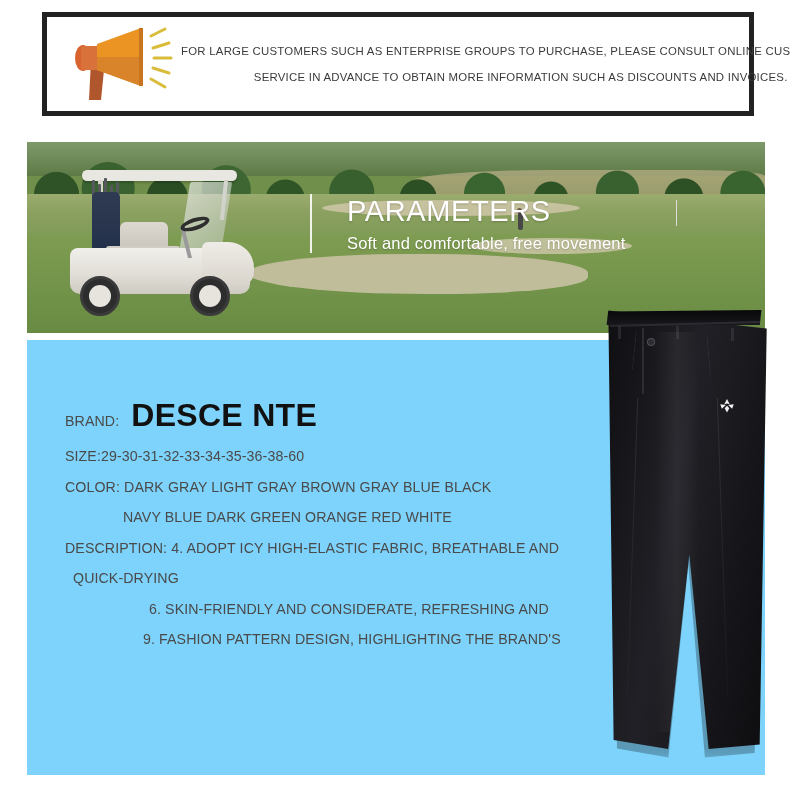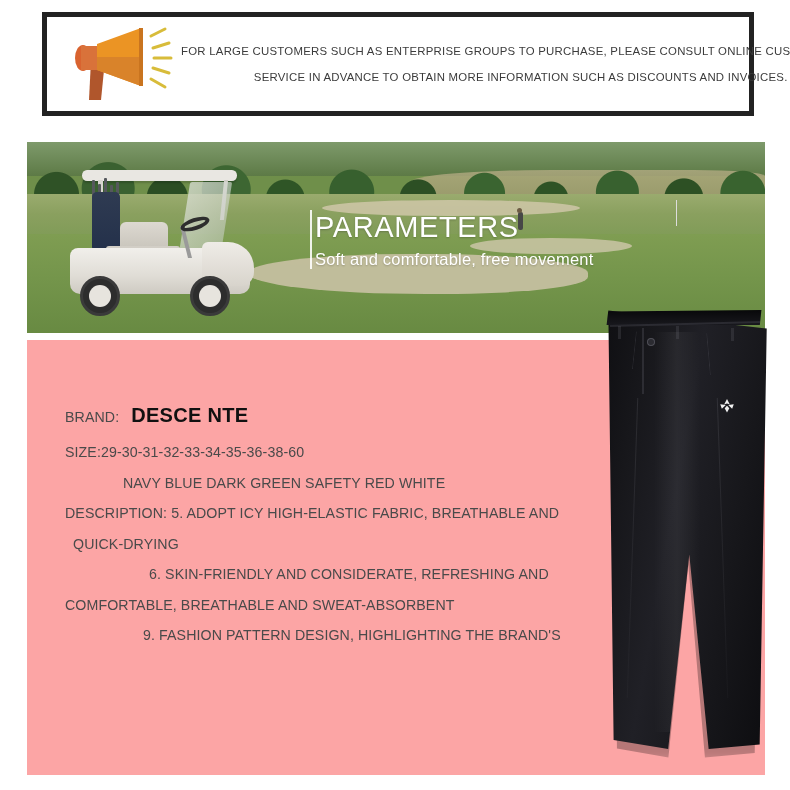--- a/index.html
+++ b/index.html
@@ -172,22 +172,22 @@
     position:absolute;left:118px;top:48px;width:30px;height:12px;
     border:4px solid #2e2e2e;border-radius:50%;box-sizing:border-box;
     transform:rotate(-18deg);
   }
   .cart-column{
     position:absolute;left:122px;top:56px;width:4px;height:32px;
     background:#9a9a9a;transform:skewX(14deg);
   }
 
   .banner-caption{
-    position:absolute;left:283px;top:68px;
-    padding-left:3px;
+    position:absolute;left:283px;top:52px;
+    padding-left:35px;
     border-left:2px solid rgba(255,255,255,.88);
   }
   .banner-caption h1{
     margin:0;
     font-size:29px;
     font-weight:400;
     color:#ffffff;
     letter-spacing:.6px;
     line-height:34px;
     text-shadow:0 1px 2px rgba(0,0,0,.22);
@@ -199,42 +199,42 @@
     color:#ffffff;
     letter-spacing:.2px;
     text-shadow:0 1px 2px rgba(0,0,0,.22);
   }
 
   
   .panel{
     position:absolute;
     left:27px; top:340px;
     width:738px; height:435px;
-    background:#fca5a5;
+    background:#7dd3fc;
   }
 
   .specs{
     position:absolute;
     left:38px; top:55px;
     width:560px;
   }
   .spec-line{
     color:#4a4a4a;
     font-size:14.2px;
     line-height:30.5px;
     letter-spacing:.1px;
     white-space:nowrap;
   }
   .spec-line.brand{
     display:flex;align-items:baseline;gap:12px;
     line-height:40px;
   }
   .brand-label{font-size:14.2px;color:#4a4a4a;}
   .brand-value{
-    font-size:20px;font-weight:bold;color:#111111;letter-spacing:.3px;
+    font-size:32px;font-weight:bold;color:#111111;letter-spacing:.3px;
   }
   .ind1{padding-left:58px;}
   .ind2{padding-left:8px;}
   .ind3{padding-left:84px;}
   .ind4{padding-left:78px;}
 
   
   .pants{
     position:absolute;
     left:596px; top:306px;
@@ -384,26 +384,26 @@
 
 <div class="panel">
   <div class="specs">
 
     <div class="spec-line brand">
       <span class="brand-label">BRAND:</span>
       <span class="brand-value">DESCE NTE</span>
     </div>
 
     <div class="spec-line">SIZE:29-30-31-32-33-34-35-36-38-60</div>
-    <div class="spec-line ind1">NAVY BLUE DARK GREEN SAFETY RED WHITE</div>
-
-    <div class="spec-line">DESCRIPTION: 5. ADOPT ICY HIGH-ELASTIC FABRIC, BREATHABLE AND</div>
+    <div class="spec-line">COLOR: DARK GRAY LIGHT GRAY BROWN GRAY BLUE BLACK</div>
+    <div class="spec-line ind1">NAVY BLUE DARK GREEN ORANGE RED WHITE</div>
+
+    <div class="spec-line">DESCRIPTION: 4. ADOPT ICY HIGH-ELASTIC FABRIC, BREATHABLE AND</div>
     <div class="spec-line ind2">QUICK-DRYING</div>
     <div class="spec-line ind3">6. SKIN-FRIENDLY AND CONSIDERATE, REFRESHING AND</div>
-    <div class="spec-line">COMFORTABLE, BREATHABLE AND SWEAT-ABSORBENT</div>
     <div class="spec-line ind4">9. FASHION PATTERN DESIGN, HIGHLIGHTING THE BRAND'S</div>
   </div>
 </div>
 
 <div class="pants">
   <div class="pants-shadow"></div>
   <div class="pants-body">
     <div class="pants-hilite"></div>
     <div class="pants-crease-l"></div>
     <div class="pants-crease-r"></div>

